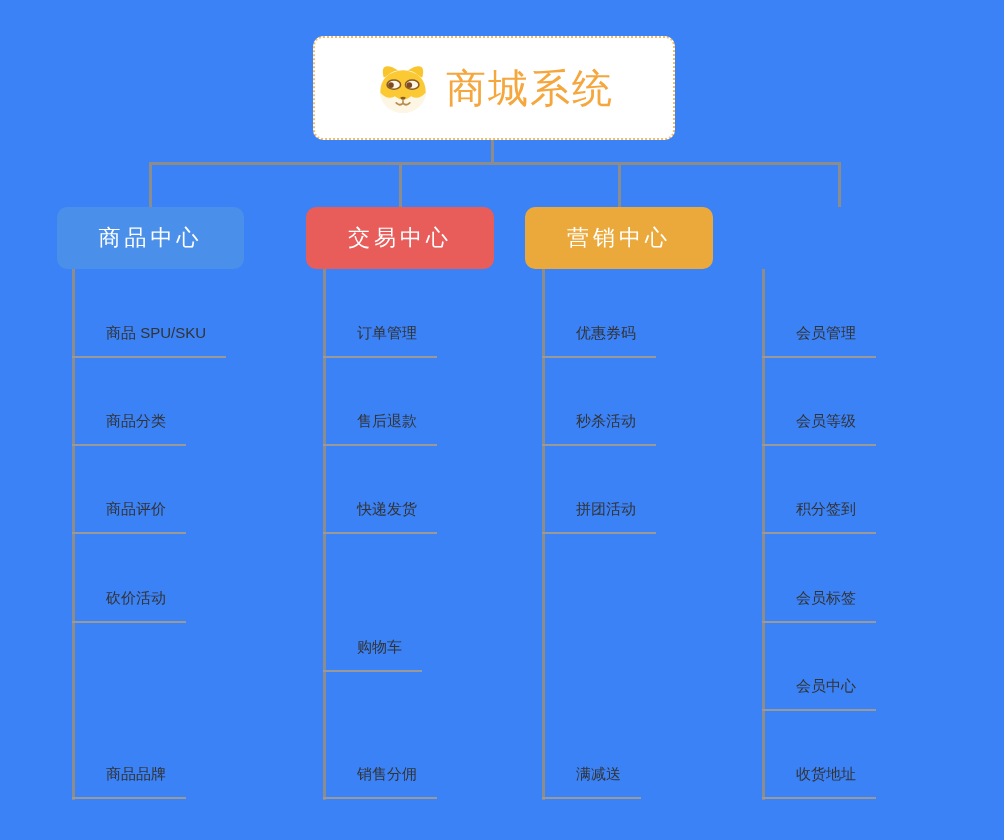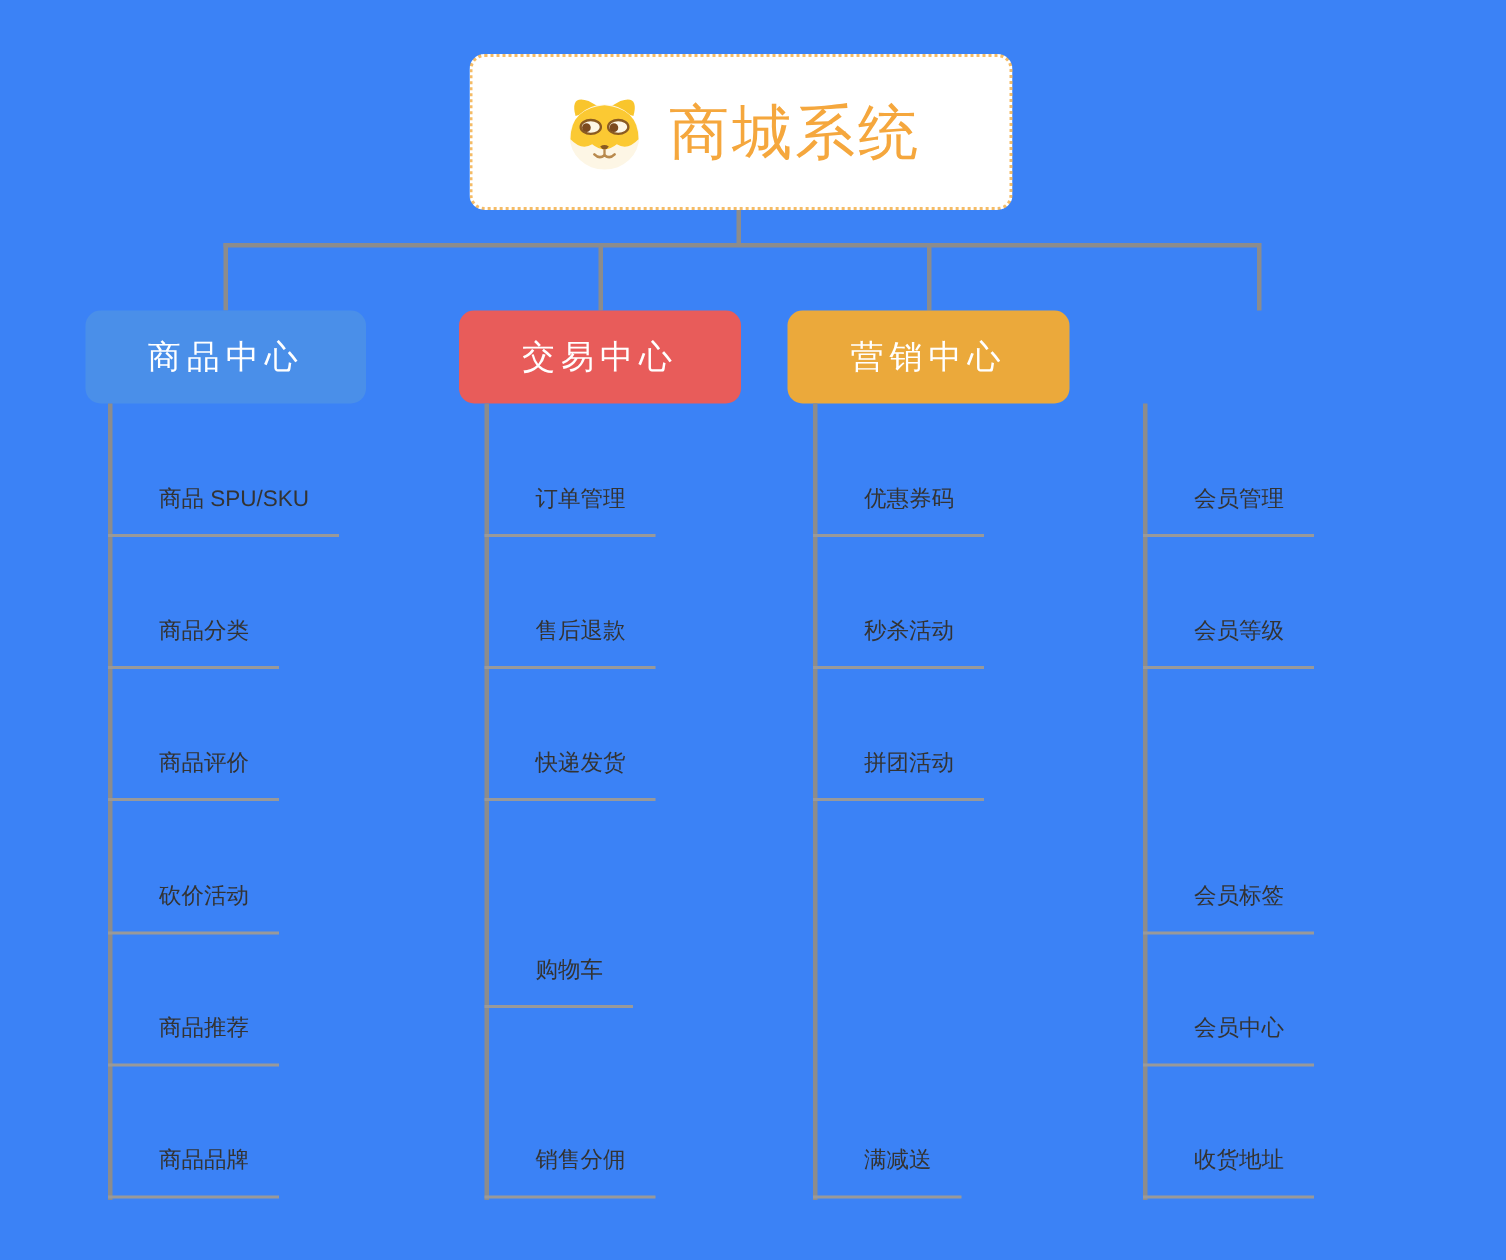--- a/index.html
+++ b/index.html
@@ -70,21 +70,20 @@
   <div class="line hline"></div>
 
   <div class="col c1">
     <div class="line drop"></div>
     <div class="branch" style="background-color: rgb(74, 143, 233);">商品中心</div>
     <div class="line rail"></div>
     <div class="leaf" style="top:316px">商品 SPU/SKU</div>
     <div class="leaf" style="top:404px">商品分类</div>
     <div class="leaf" style="top:492px">商品评价</div>
     <div class="leaf" style="top:581px">砍价活动</div>
-    <div class="leaf" style="top:669px">商品推荐</div>
     <div class="leaf" style="top:757px">商品品牌</div>
   </div>
 
   <div class="col c2">
     <div class="line drop"></div>
     <div class="branch" style="background-color: rgb(232, 92, 90);">交易中心</div>
     <div class="line rail"></div>
     <div class="leaf" style="top:316px">订单管理</div>
     <div class="leaf" style="top:404px">售后退款</div>
     <div class="leaf" style="top:492px">快递发货</div>
@@ -100,18 +99,19 @@
     <div class="leaf" style="top:404px">秒杀活动</div>
     <div class="leaf" style="top:492px">拼团活动</div>
     <div class="leaf" style="top:757px">满减送</div>
   </div>
 
   <div class="col c4">
     <div class="line drop"></div>
     <div class="line rail"></div>
     <div class="leaf" style="top:316px">会员管理</div>
     <div class="leaf" style="top:404px">会员等级</div>
+    <div class="leaf" style="top:492px">积分签到</div>
     <div class="leaf" style="top:581px">会员标签</div>
     <div class="leaf" style="top:669px">会员中心</div>
     <div class="leaf" style="top:757px">收货地址</div>
   </div>
 
 </div>
 
 </body></html>

